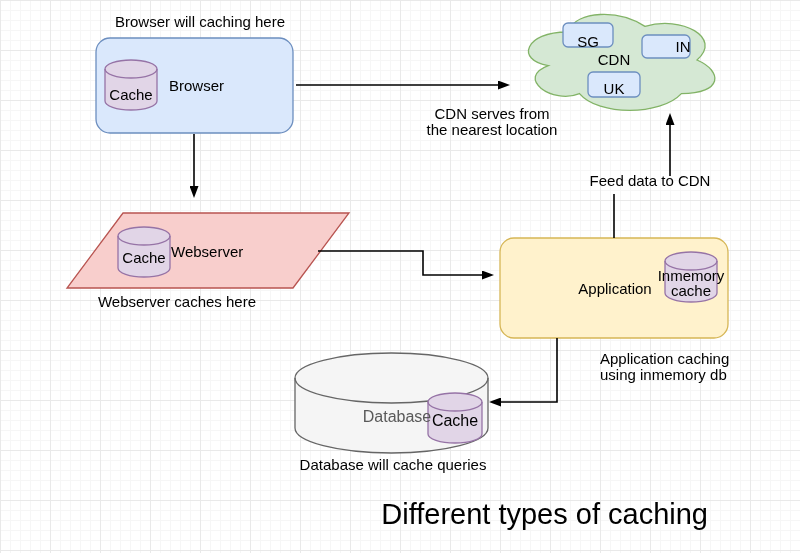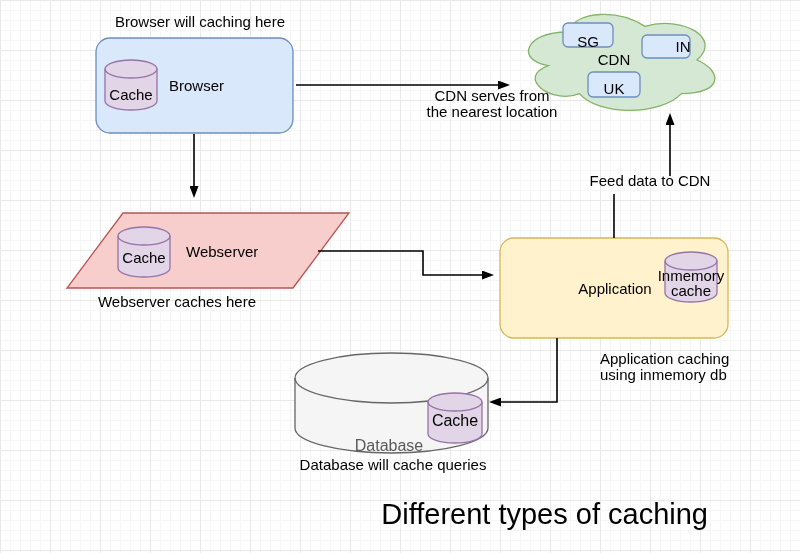--- a/index.html
+++ b/index.html
@@ -86,46 +86,46 @@
   <div class="lbl" style="left:169px; top:78px;">Browser</div>
 
   <div class="lbl center" style="left:105px; top:87px; width:52px;">Cache</div>
 
   <div class="node-lbl" style="left:563px; top:23px; width:50px; height:36px;">SG</div>
   <div class="node-lbl" style="left:659px; top:35px; width:48px; height:23px;">IN</div>
   <div class="node-lbl" style="left:588px; top:72px; width:52px; height:33px;">UK</div>
 
   <div class="lbl center" style="left:589px; top:52px; width:50px;">CDN</div>
 
-  <div class="lbl center" style="left:402px; top:88px; width:180px;">
+  <div class="lbl center" style="left:402px; top:106px; width:180px;">
     <span>CDN serves from</span><br>
     <span>the nearest location</span>
   </div>
 
   <div class="lbl center" style="left:582px; top:173px; width:136px;">Feed data to CDN</div>
 
-  <div class="lbl" style="left:186px; top:244px;">Webserver</div>
+  <div class="lbl" style="left:171px; top:244px;">Webserver</div>
 
   <div class="lbl center" style="left:118px; top:250px; width:52px;">Cache</div>
 
   <div class="lbl center" style="left:77px; top:294px; width:200px;">Webserver caches here</div>
 
   <div class="lbl center" style="left:553px; top:281px; width:124px;">Application</div>
 
   <div class="lbl center" style="left:639px; top:268px; width:104px; line-height:15px;">
     <span>Inmemory</span><br>
     <span>cache</span>
   </div>
 
   <div class="lbl" style="left:600px; top:351px; width:170px;">
     <span>Application caching</span><br>
     <span>using inmemory db</span>
   </div>
 
-  <div class="lbl center gray" style="left: 352px; top: 409px; width: 74px; color: rgb(89, 89, 89); margin-top: 29px;">Database</div>
+  <div class="lbl center gray" style="left: 360px; top: 409px; width: 74px; color: rgb(89, 89, 89);">Database</div>
 
   <div class="lbl center" style="left:428px; top:413px; width:54px; font-size:16px;">Cache</div>
 
   <div class="lbl center" style="left:293px; top:457px; width:200px;">Database will cache queries</div>
 
   <div class="title" style="left:108px; top:498px; width:600px;">Different types of caching</div>
 
 </div>
 
 </body></html>

